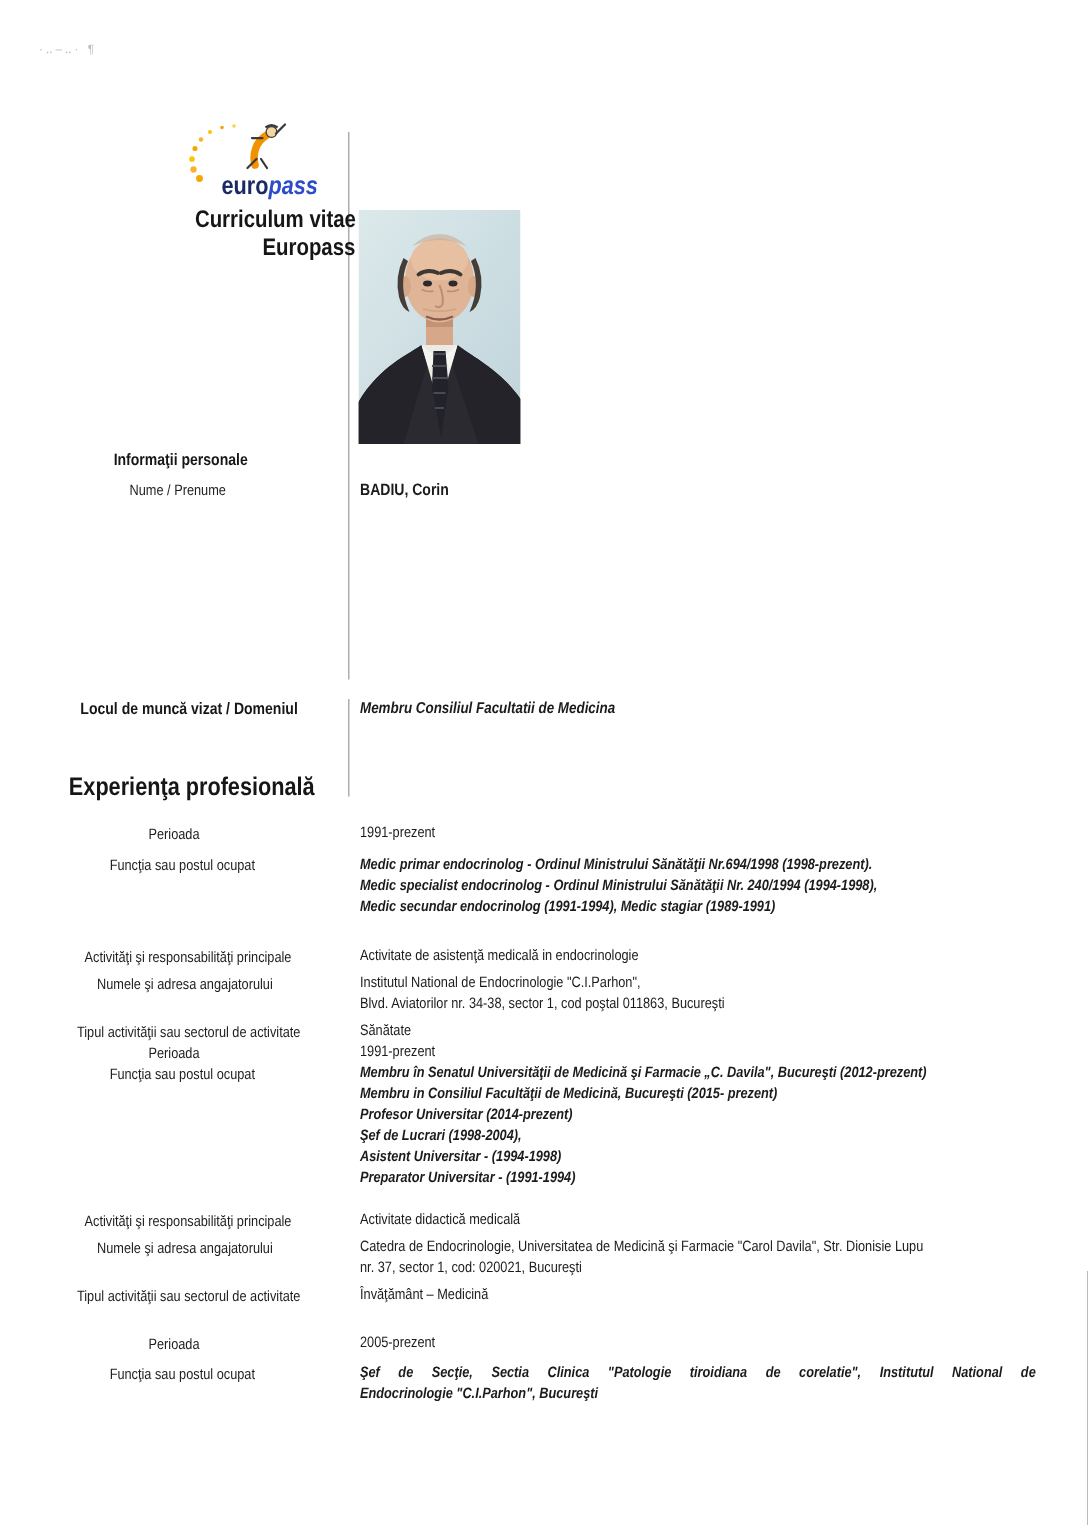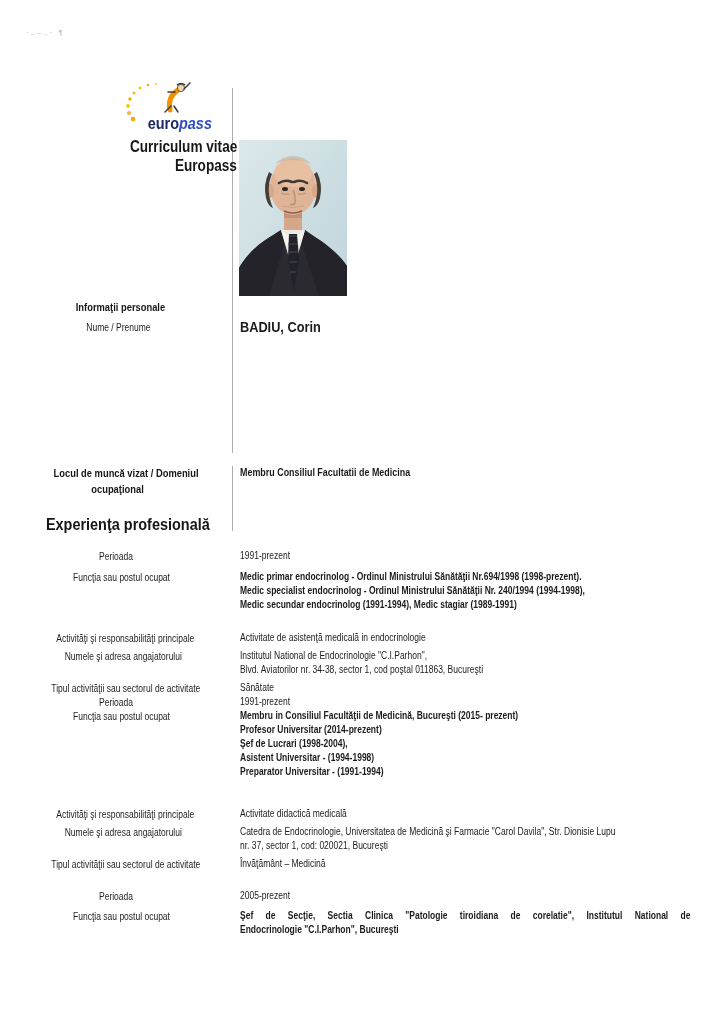--- a/index.html
+++ b/index.html
@@ -32,24 +32,24 @@
 
   
   .title{position:absolute;left:12px;top:137px;width:225px;text-align:right;font-weight:bold;font-size:16px;line-height:19px;color:#161616;}
 
   .photo{position:absolute;left:239px;top:140px;width:108px;height:156px;}
 
   
   .row{position:absolute;left:0;width:725px;}
   .lbl{position:absolute;left:0;top:0;width:226px;text-align:center;font-size:10px;line-height:15px;color:#1e1e1e;}
   .val{position:absolute;left:240px;top:0;right:30px;font-size:10px;line-height:14px;color:#1b1b1b;}
-  .val.vbold{font-weight:bold;}
+  .val.vbold{font-weight:bold;font-style:italic;}
   .lbl.lbold{font-weight:bold;font-size:11px;color:#161616;}
   .line{height:14px;line-height:14px;}
-  .name-val{font-size:15px;font-weight:bold;}
+  .name-val{font-size:11px;font-weight:bold;}
   .just{display:block;width:530px;transform:scaleX(.85);transform-origin:0 50%;
         text-align:justify;text-align-last:justify;white-space:normal;
         line-height:14px;height:14px;}
 </style>
 </head>
 <body>
 
 <div class="page">
 
   <div class="pencil">·‥–‥·  ¶</div>
@@ -142,21 +142,20 @@
   </div>
 
   <div class="row" style="top:320px">
     <div class="lbl"><span class="tx">Nume / Prenume</span></div>
     <div class="val name-val"><span class="tx">BADIU, Corin</span></div>
   </div>
 
   <div class="row" style="top:465px">
     <div class="lbl lbold">
       <div class="line" style="height:16px;line-height:16px;"><span class="tx">Locul de muncă vizat / Domeniul</span></div>
-      <div class="line" style="height:16px;line-height:16px;"><span class="tx">ocupaţional</span></div>
     </div>
     <div class="val vbold" style="font-size:10.5px;"><span class="tx">Membru Consiliul Facultatii de Medicina</span></div>
   </div>
 
   <div class="row" style="top:517px">
     <div class="lbl lbold" style="font-size:17px;"><span class="tx">Experienţa profesională</span></div>
   </div>
 
   <div class="row" style="top:549px">
     <div class="lbl"><span class="tx">Perioada</span></div>
@@ -191,20 +190,21 @@
   </div>
 
   <div class="row" style="top:695px">
     <div class="lbl"><span class="tx">Perioada</span></div>
     <div class="val"><span class="tx">1991-prezent</span></div>
   </div>
 
   <div class="row" style="top:709px">
     <div class="lbl"><span class="tx">Funcţia sau postul ocupat</span></div>
     <div class="val vbold">
+      <div class="line"><span class="tx">Membru în Senatul Universităţii de Medicină şi Farmacie „C. Davila", Bucureşti (2012-prezent)</span></div>
       <div class="line"><span class="tx">Membru in Consiliul Facultăţii de Medicină, Bucureşti (2015- prezent)</span></div>
       <div class="line"><span class="tx">Profesor Universitar (2014-prezent)</span></div>
       <div class="line"><span class="tx">Şef de Lucrari (1998-2004),</span></div>
       <div class="line"><span class="tx">Asistent Universitar - (1994-1998)</span></div>
       <div class="line"><span class="tx">Preparator Universitar - (1991-1994)</span></div>
     </div>
   </div>
 
   <div class="row" style="top:807px">
     <div class="lbl"><span class="tx">Activităţi şi responsabilităţi principale</span></div>

